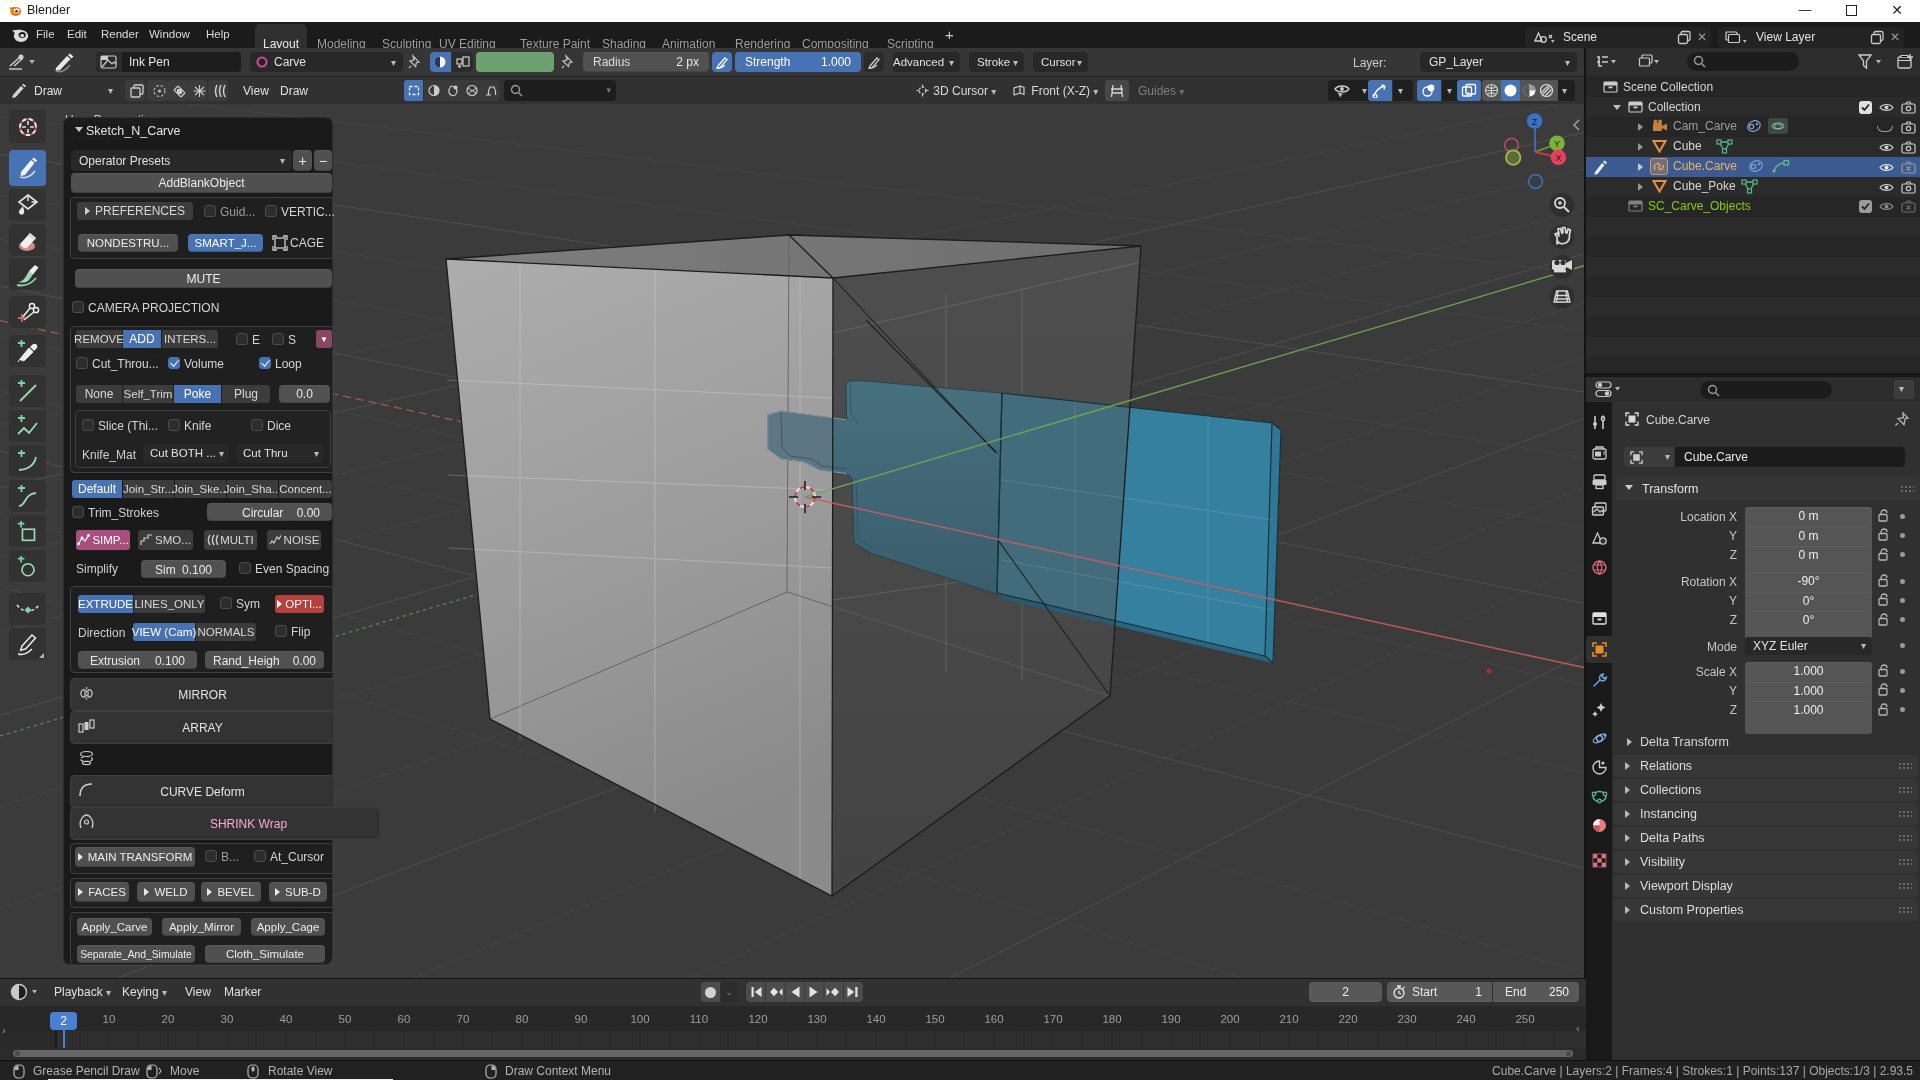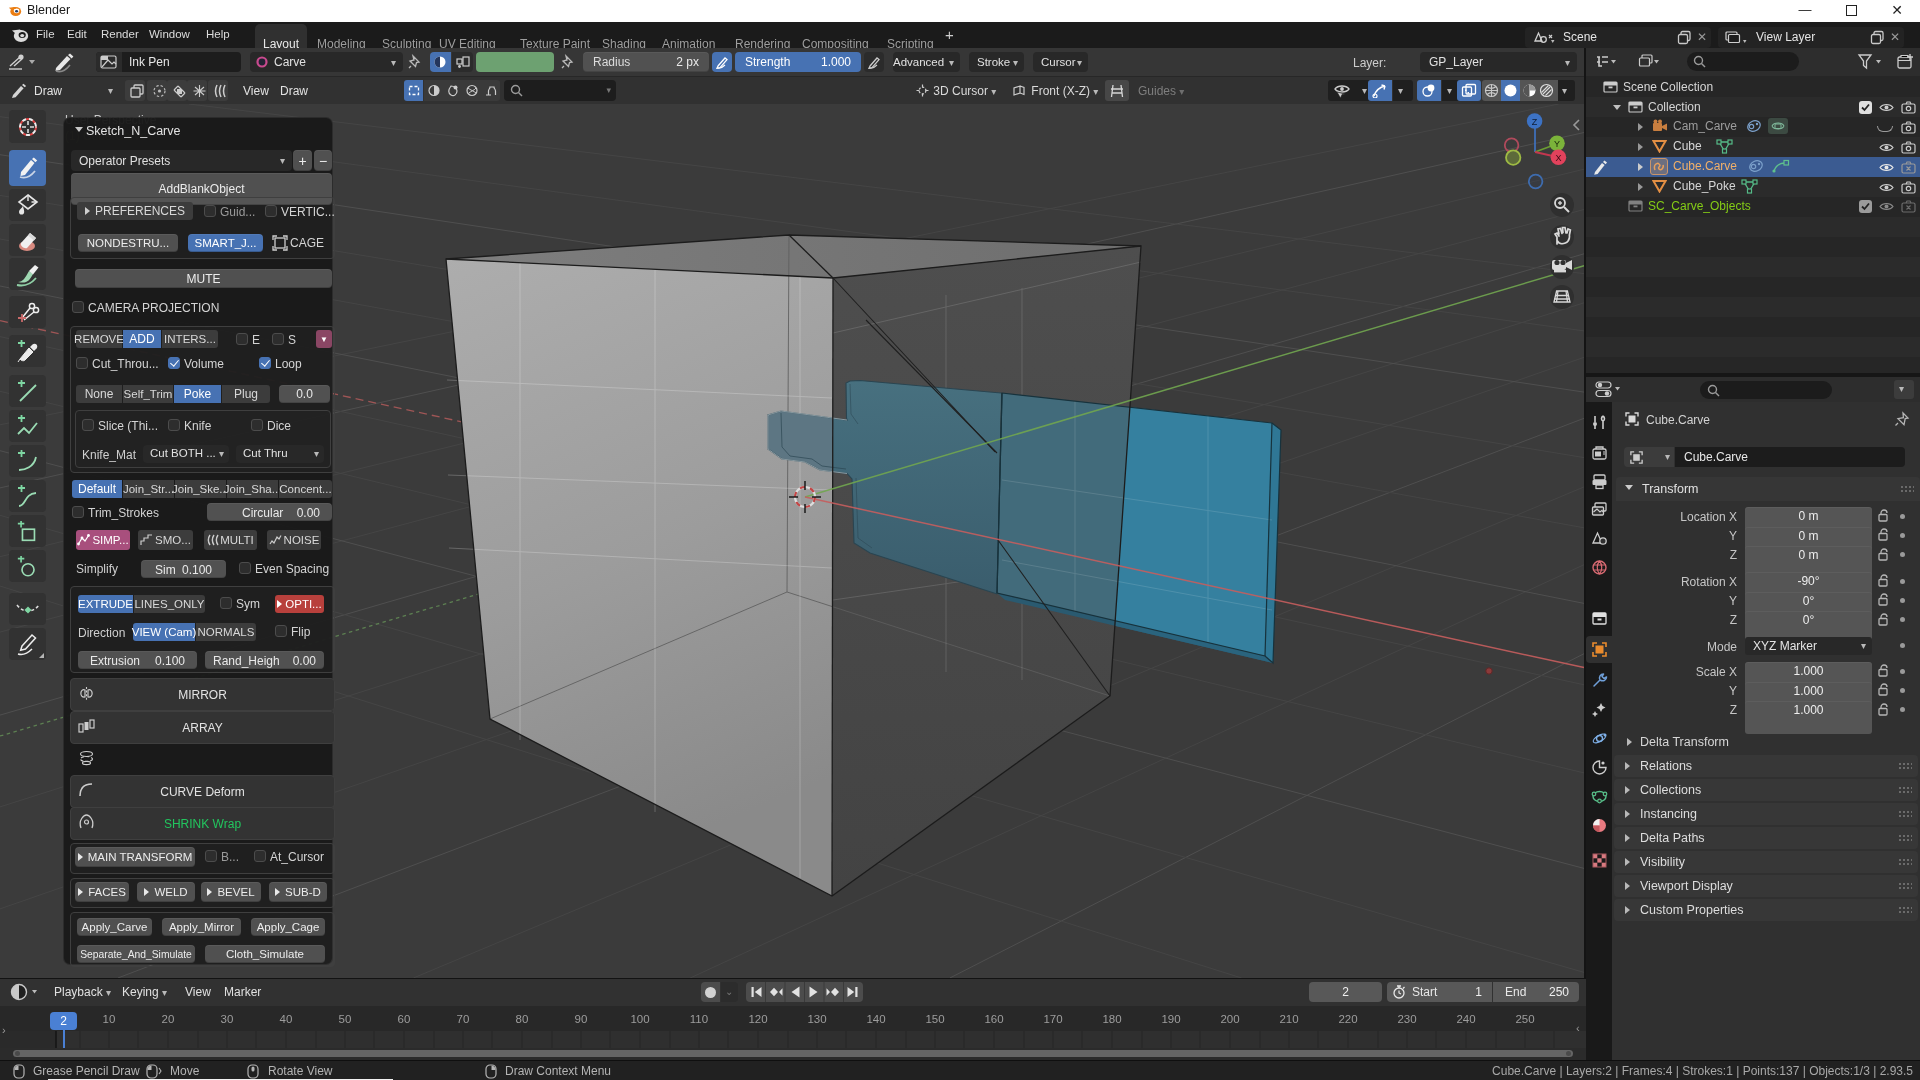--- a/index.html
+++ b/index.html
@@ -659,21 +659,21 @@
 
 <div id="snc">
  <div class="abs" style="left:11px;top:9px;width:0;height:0;border-top:5px solid #c8c8c8;border-left:4px solid transparent;border-right:4px solid transparent;"></div>
  <div class="hdr" style="left:22px;">Sketch_N_Carve</div>
  <div class="dd" style="left:7px;top:32px;width:221px;height:21px;">
         <div class="abs" style="left:8px;top:3.5px;">Operator Presets</div>
         <div class="abs vv" style="right:7px;top:5px;">▾</div>
       </div>
  <div class="btn cen" style="left:229px;top:32px;width:19px;height:21px;font-size:14px;">+</div>
  <div class="btn cen" style="left:250px;top:32px;width:18px;height:21px;font-size:14px;">−</div>
- <div class="btn cen" style="left:7px;top:55px;width:261px;height:32px;">AddBlankObject</div>
+ <div class="btn cen" style="left:7px;top:55px;width:261px;height:20px;">AddBlankObject</div>
  <div class="gbox" style="left:6px;top:79px;width:263px;height:60px;"></div>
  <div class="tgl cen" style="left:13px;top:84px;width:116px;height:18px;border-radius:3px;"><span class="arr-r" style="border-left-color:#cfcfcf;"></span>PREFERENCES</div>
  <div class="cb" style="left:140px;top:87px;"></div>
       <div class="cbl" style="left:156px;top:87px;color:#9a9a9a;">Guid...</div>
  <div class="cb" style="left:201px;top:87px;"></div>
       <div class="cbl" style="left:217px;top:87px;">VERTIC...</div>
  <div class="btn cen" style="left:14px;top:116px;width:100px;height:18px;font-size:11.5px;">NONDESTRU...</div>
  <div class="btn cen blue" style="left:124px;top:116px;width:75px;height:18px;font-size:11.5px;">SMART_J...</div>
  <svg class="abs" style="left:208px;top:117px;" width="16" height="16" viewBox="0 0 16 16">
         <rect x="3" y="3" width="10" height="10" fill="none" stroke="#d0d0d0" stroke-width="1.3"></rect>
@@ -786,21 +786,21 @@
       </svg>
  <svg class="abs" style="left:14px;top:632px" width="17" height="16" viewBox="0 0 17 16">
         <ellipse cx="8.5" cy="4" rx="6" ry="2.5" fill="none" stroke="#ccc" stroke-width="1.2"></ellipse>
         <ellipse cx="8.5" cy="9" rx="6" ry="2.5" fill="none" stroke="#ccc" stroke-width="1.2" stroke-dasharray="3,2"></ellipse>
         <ellipse cx="8.5" cy="13" rx="4" ry="1.6" fill="none" stroke="#ccc" stroke-width="1.2"></ellipse>
       </svg>
  <div class="gbox cen" style="left:6px;top:657px;width:263px;height:31px;background:#333333;color:#e2e2e2;">CURVE Deform</div>
  <svg class="abs" style="left:14px;top:664px" width="17" height="16" viewBox="0 0 17 16">
         <path d="M14 2 C4 2 2 8 2 14" fill="none" stroke="#ccc" stroke-width="1.6"></path>
       </svg>
- <div class="gbox cen" style="left:6px;top:689px;width:263px;height:31px;background:#333333;color:#22c55e;">SHRINK Wrap</div>
+ <div class="gbox cen" style="left:6px;top:689px;width:263px;height:31px;background:#333333;color:#f9a8d4;padding-left:46px;">SHRINK Wrap</div>
  <svg class="abs" style="left:14px;top:696px" width="17" height="16" viewBox="0 0 17 16">
         <path d="M3 14 C0 6 6 1 8.5 1 C11 1 17 6 14 14" fill="none" stroke="#ccc" stroke-width="1.3"></path>
         <circle cx="8.5" cy="8" r="2" fill="none" stroke="#ccc" stroke-width="1.2"></circle>
       </svg>
  <div class="gbox" style="left:6px;top:725px;width:263px;height:29px;"></div>
  <div class="btn cen" style="left:11px;top:729px;width:120px;height:20px;font-size:11.5px;"><span class="arr-r"></span>MAIN TRANSFORM</div>
  <div class="cb" style="left:141px;top:732px;"></div>
       <div class="cbl" style="left:157px;top:732px;color:#9a9a9a;">B...</div>
  <div class="cb" style="left:190px;top:732px;"></div>
       <div class="cbl" style="left:206px;top:732px;">At_Cursor</div>
@@ -1163,21 +1163,21 @@
  <div class="adot" style="top:550px;"></div>
  <div class="plab" style="left:31px;top:565px;width:120px;">Z</div>
  <div class="pfld" style="left:159px;top:563px;width:127px;">0°</div>
  <svg class="lock" style="top:565px;" viewBox="0 0 12 13">
         <rect x="1" y="5.5" width="8" height="6.5" rx="1" fill="none" stroke="#b5b5b5" stroke-width="1.3"></rect>
         <path d="M3 5.5 V4 a3 3 0 0 1 6 0" fill="none" stroke="#b5b5b5" stroke-width="1.3"></path>
       </svg>
  <div class="adot" style="top:569px;"></div>
  <div class="plab" style="left:31px;top:592px;width:120px;">Mode</div>
  <div class="abs" style="left:159px;top:589px;width:127px;height:18px;background:#282828;border-radius:3px;">
-        <div class="abs" style="left:8px;top:2px;color:#e4e4e4;">XYZ Marker</div>
+        <div class="abs" style="left:8px;top:2px;color:#e4e4e4;">XYZ Euler</div>
         <div class="abs vv" style="right:6px;top:3px;">▾</div>
       </div>
  <div class="adot" style="top:595px;"></div>
  <div class="plab" style="left:31px;top:617px;width:120px;">Scale X</div>
  <div class="pfld" style="left:159px;top:614px;width:127px;">1.000</div>
  <svg class="lock" style="top:616px;" viewBox="0 0 12 13">
         <rect x="1" y="5.5" width="8" height="6.5" rx="1" fill="none" stroke="#b5b5b5" stroke-width="1.3"></rect>
         <path d="M3 5.5 V4 a3 3 0 0 1 6 0" fill="none" stroke="#b5b5b5" stroke-width="1.3"></path>
       </svg>
  <div class="adot" style="top:621px;"></div>

